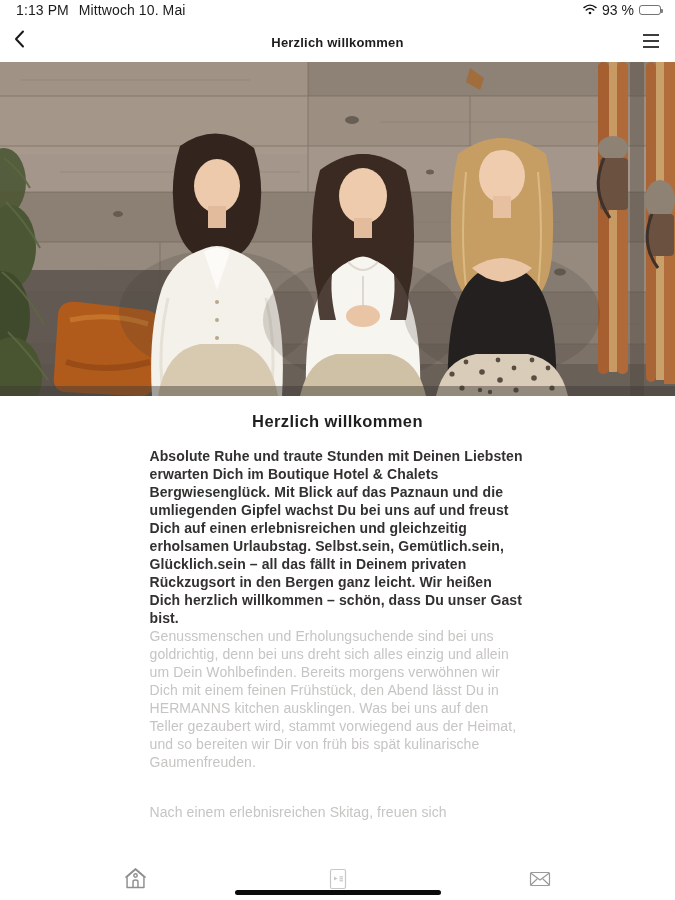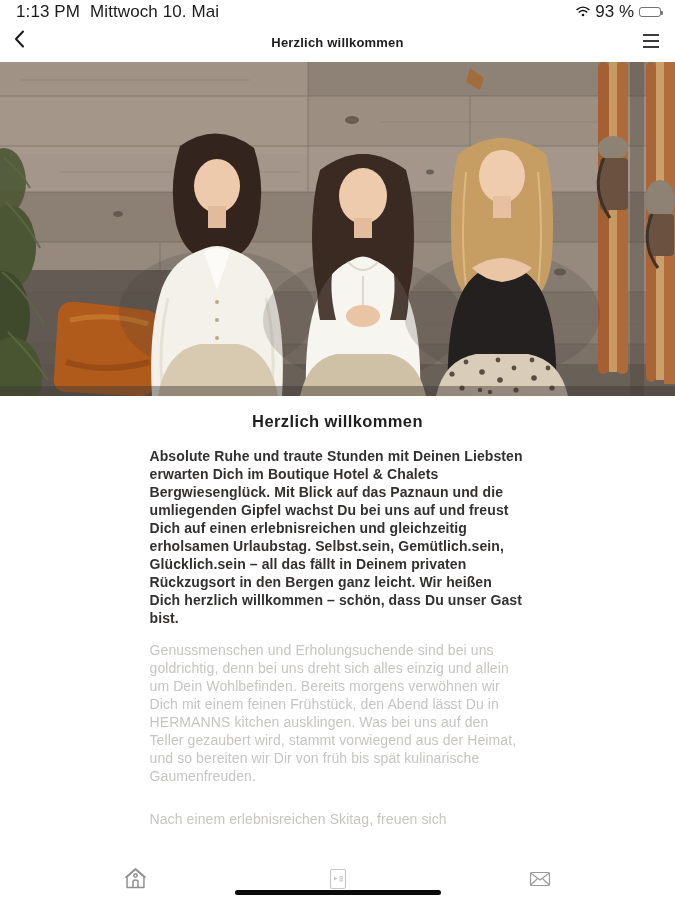--- a/index.html
+++ b/index.html
@@ -1,20 +1,20 @@
 <!DOCTYPE html>
 <html><head>
 <meta charset="utf-8">
 <style>
   * { margin:0; padding:0; box-sizing:border-box; }
   html,body { width:675px; height:900px; background:#fff; font-family:"Liberation Sans","DejaVu Sans",sans-serif; }
   .screen { position:relative; width:675px; height:900px; background:#fff; overflow:hidden; }
 
   
-  .statusbar { height:22px; display:flex; justify-content:space-between; align-items:flex-end; padding:2px 14px 0 16px; font-size:17px; color:#1b1b1b; }
+  .statusbar { height:22px; display:flex; justify-content:space-between; align-items:flex-start; padding:2px 14px 0 16px; font-size:14px; color:#1b1b1b; }
   .sb-left { display:flex; gap:10px; letter-spacing:.1px; }
   .sb-right { display:flex; align-items:center; gap:5px; }
   .battery-shell { position:relative; width:22px; height:10px; border:1px solid rgba(0,0,0,.55); border-radius:3px; padding:1px; }
   .battery-fill { width:100%; height:100%; background:#111; border-radius:1.5px; }
   .battery-nub { position:absolute; right:-3px; top:3px; width:2px; height:4px; background:rgba(0,0,0,.5); border-radius:0 1px 1px 0; }
 
   
   .navbar { position:relative; height:40px; display:flex; align-items:center; background:#fff; }
   .back-btn { position:absolute; left:10px; top:4px; background:none; border:none; cursor:pointer; padding:4px; }
   .nav-title { flex:1; text-align:center; font-size:13px; font-weight:600; color:#1d1d1d; letter-spacing:.2px; }
@@ -23,22 +23,22 @@
 
   
   .photo { width:675px; height:334px; overflow:hidden; }
   .photo svg { display:block; }
 
   
   .content { width:376px; margin:0 auto; }
   .content h1 { margin-top:16px; text-align:center; font-size:16.5px; font-weight:700; color:#1f1f1f; letter-spacing:.4px; }
   .content p { font-size:14px; line-height:18px; letter-spacing:.1px; }
   .p-lead { margin-top:16px; font-weight:700; color:#333130; }
-  .p-muted { margin-top:14px; font-weight:400; color:#c6c5c3; }
-  .p-last { margin-top:25px; }
+  .p-muted { font-weight:400; color:#c6c5c3; }
+  .p-last { margin-top:32px; }
 
   
   .tabbar { position:absolute; left:0; right:0; bottom:0; height:37px; background:#fff; display:flex; justify-content:space-between; align-items:flex-start; padding:2px 115px 0; }
   .tab-btn { background:none; border:none; cursor:pointer; width:40px; height:30px; display:flex; justify-content:center; align-items:center; }
   .home-indicator { position:absolute; left:50%; transform:translateX(-50%); bottom:5px; width:206px; height:5px; border-radius:3px; background:#0b0b0b; }
 </style>
 </head>
 <body>
 
 <div class="screen">

